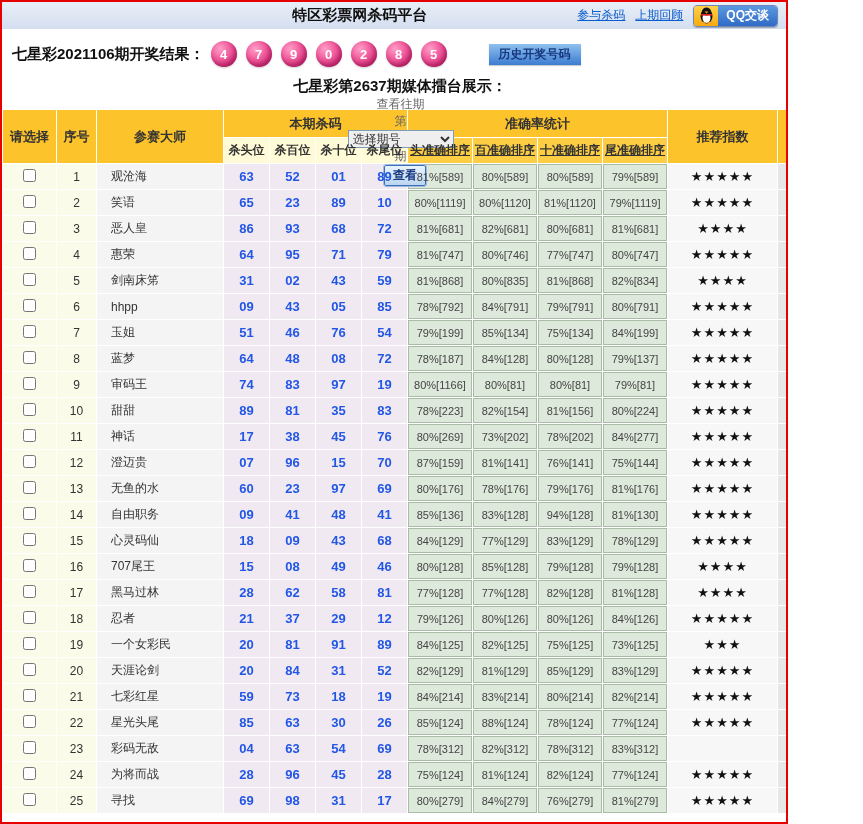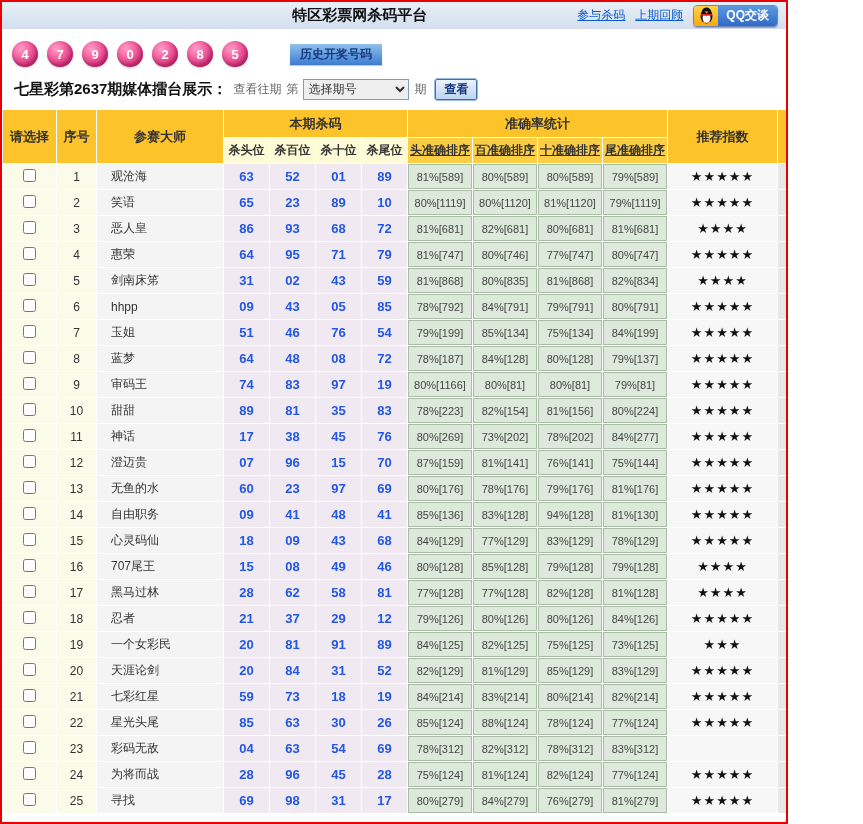--- a/index.html
+++ b/index.html
@@ -20,21 +20,21 @@
   .drawline { display:flex; align-items:center; margin:10px 0 6px 10px; height:30px; }
   .drawline .lbl { font-size:15px; font-weight:bold; color:#111; margin-right:6px; }
   .ball { width:26px; height:26px; border-radius:50%; margin-right:9px;
           background:radial-gradient(circle at 35% 30%, #FF9EC8 0%, #F25E9E 40%, #D93880 75%, #C72B72 100%);
           color:#fff; font-size:13px; font-weight:bold; display:flex; align-items:center; justify-content:center;
           box-shadow:inset -2px -3px 4px rgba(140,10,70,.55), 0 1px 2px rgba(0,0,0,.2); }
   .history-btn { margin-left:33px; background:linear-gradient(#8FC1EE,#3C7CD1); color:#17387F; font-size:12px; font-weight:bold;
                  padding:2px 10px; border-radius:0; cursor:pointer; box-shadow:0 1px 1px rgba(0,0,0,.2); }
 
   
-  .arenaline { display:flex; align-items:center; margin:8px 0 8px 12px; height:24px; }
+  .arenaline { display:flex; align-items:center; margin:8px 0 8px 18px; height:24px;flex-direction:column; }
   .arenaline .lbl { font-size:15px; font-weight:bold; color:#111; margin-right:6px; }
   .arenaline .gray { font-size:12px; color:#666; margin-right:5px; }
   .arenaline select { width:106px; height:21px; font-size:12px; color:#333; margin-right:5px; border:1px solid #7F9DB9; }
   .view-btn { font-size:12px; font-weight:bold; color:#17387F; background:linear-gradient(#EAF3FC,#BBD6F0);
               border:1px solid #3C6FB8; outline:1px solid #9DBBE0; border-radius:2px; padding:1px 8px; cursor:pointer; margin-left:4px; }
 
   
   table { width:859px; border-collapse:collapse; table-layout:fixed; }
   th, td { border:1px solid #fff; overflow:hidden; white-space:nowrap; }
   th.gold { background:#FCC32A; color:#333; font-size:13px; font-weight:bold; text-align:center; height:28px; }
@@ -72,20 +72,21 @@
             <ellipse cx="4" cy="16" rx="2.5" ry="1" fill="#F6A623"></ellipse>
             <ellipse cx="11" cy="16" rx="2.5" ry="1" fill="#F6A623"></ellipse>
           </svg>
         </span>
         <span class="qq-right">QQ交谈</span>
       </span>
     </div>
   </div>
 
   <div class="drawline">
+    <span class="lbl">七星彩2021106期开奖结果：</span>
     <span class="ball">4</span>
     <span class="ball">7</span>
     <span class="ball">9</span>
     <span class="ball">0</span>
     <span class="ball">2</span>
     <span class="ball">8</span>
     <span class="ball">5</span>
     <span class="history-btn">历史开奖号码</span>
   </div>
 

